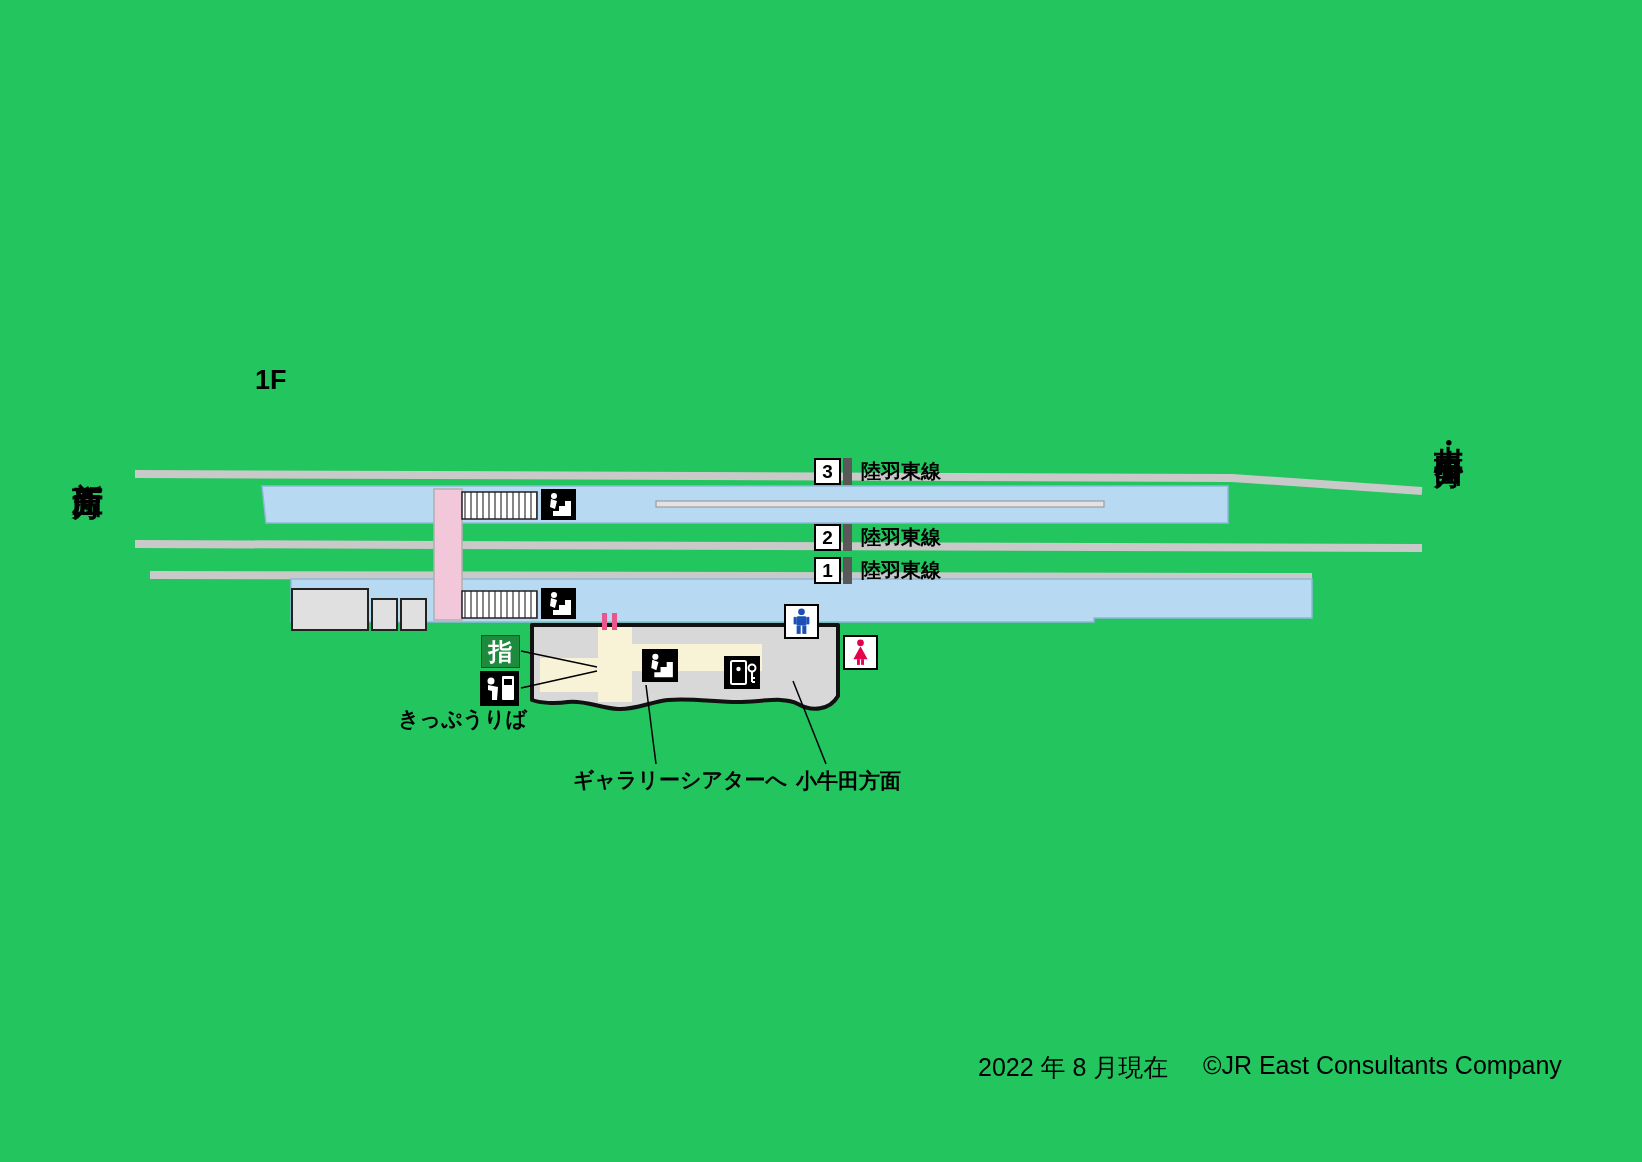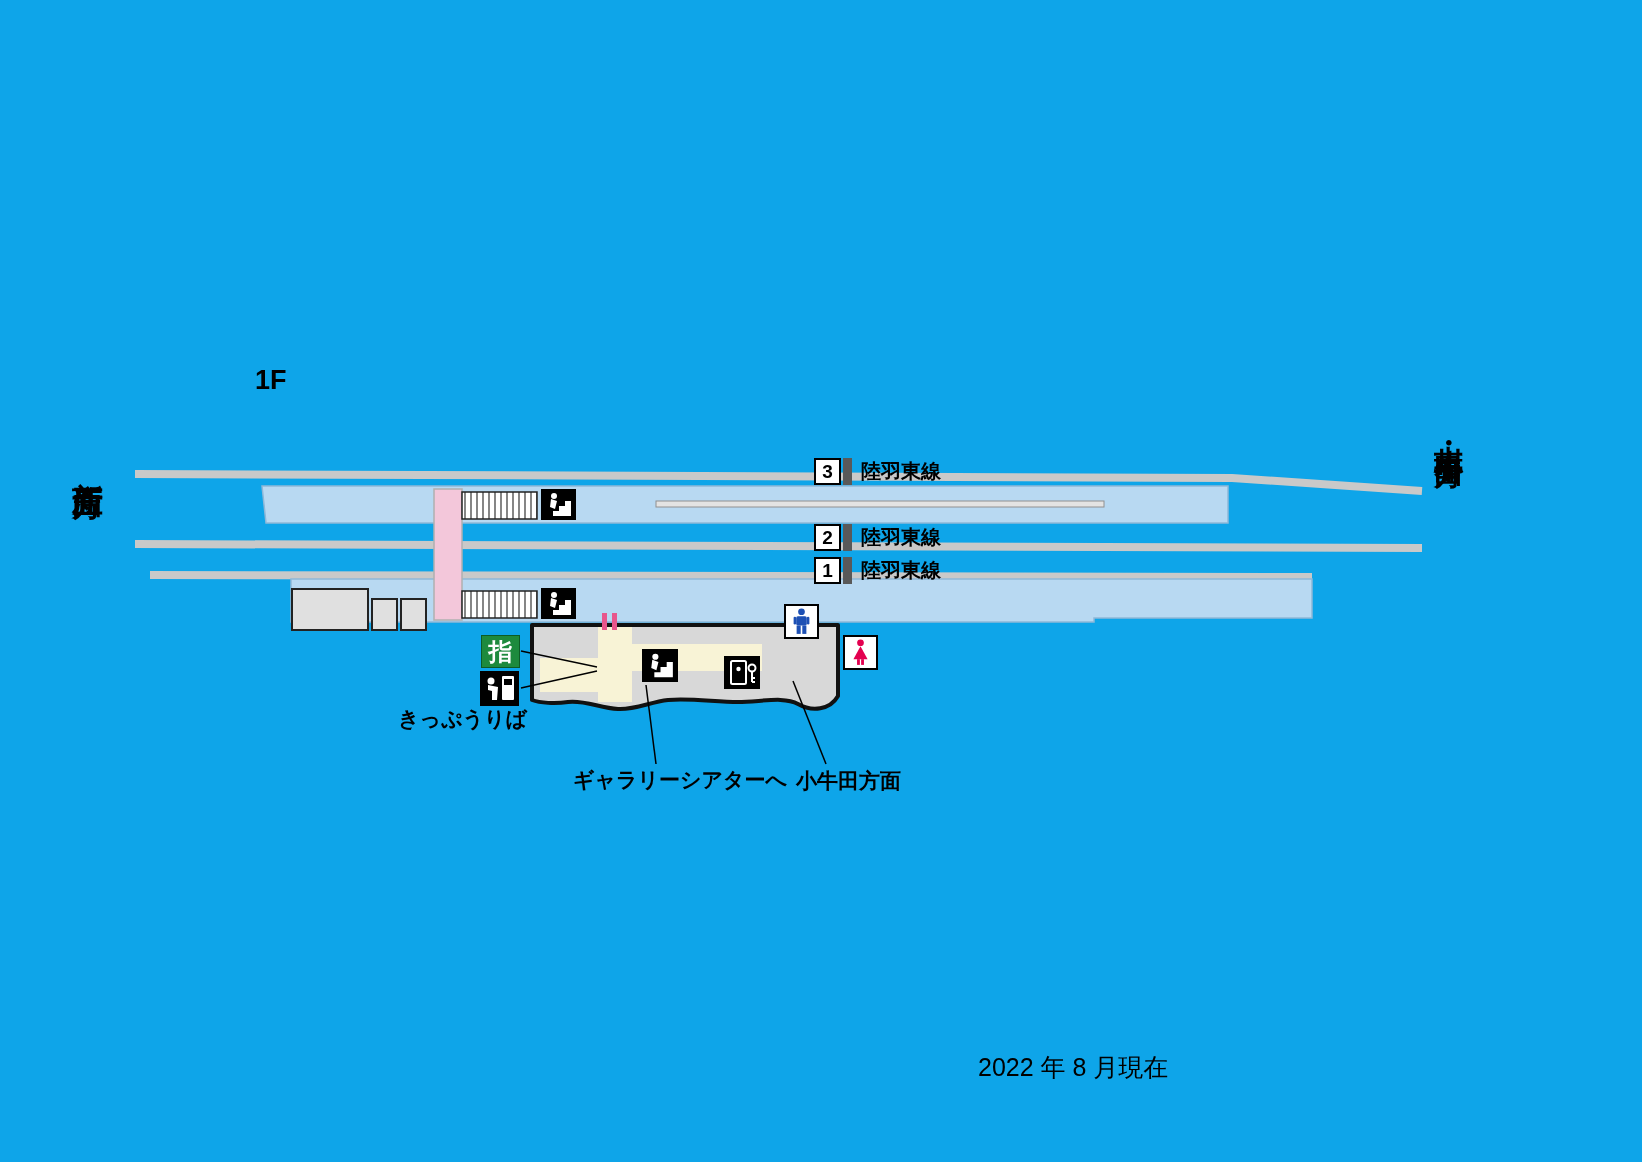--- a/index.html
+++ b/index.html
@@ -1,17 +1,17 @@
 <!DOCTYPE html>
 <html><head>
 <meta charset="utf-8">
 <style>
   html,body { margin:0; padding:0; background:#fff; }
   .canvas {
-    position:relative; width:1642px; height:1162px; background:#0ea5e9;
+    position:relative; width:1642px; height:1162px; background:#22c55e;
     font-family:"Liberation Sans","DejaVu Sans",sans-serif; overflow:hidden; color:#000;
   }
   .canvas svg.base { position:absolute; left:0; top:0; }
   .label { position:absolute; font-weight:bold; white-space:nowrap; }
   .vtext {
     position:absolute; writing-mode:vertical-rl; text-orientation:upright;
     font-weight:bold; letter-spacing:2px; line-height:1;
   }
   .icon {
     position:absolute; display:flex; align-items:center; justify-content:center;
@@ -175,14 +175,15 @@
       <rect x="18.2" y="25" width="3.2" height="6.5"></rect>
     </g>
       </svg>
   </div>
 
   <div class="label" style="left:398px; top:705px; font-size:21px;">きっぷうりば</div>
   <div class="label" style="left:573px; top:766px; font-size:21px;">ギャラリーシアターへ</div>
   <div class="label" style="left:796px; top:767px; font-size:21px;">小牛田方面</div>
 
   <div class="footer-text" style="left:978px; top:1051px;">2022 年 8 月現在</div>
+  <div class="footer-text" style="left:1203px; top:1051px;">©JR East Consultants Company</div>
 
 </div>
 
 </body></html>

